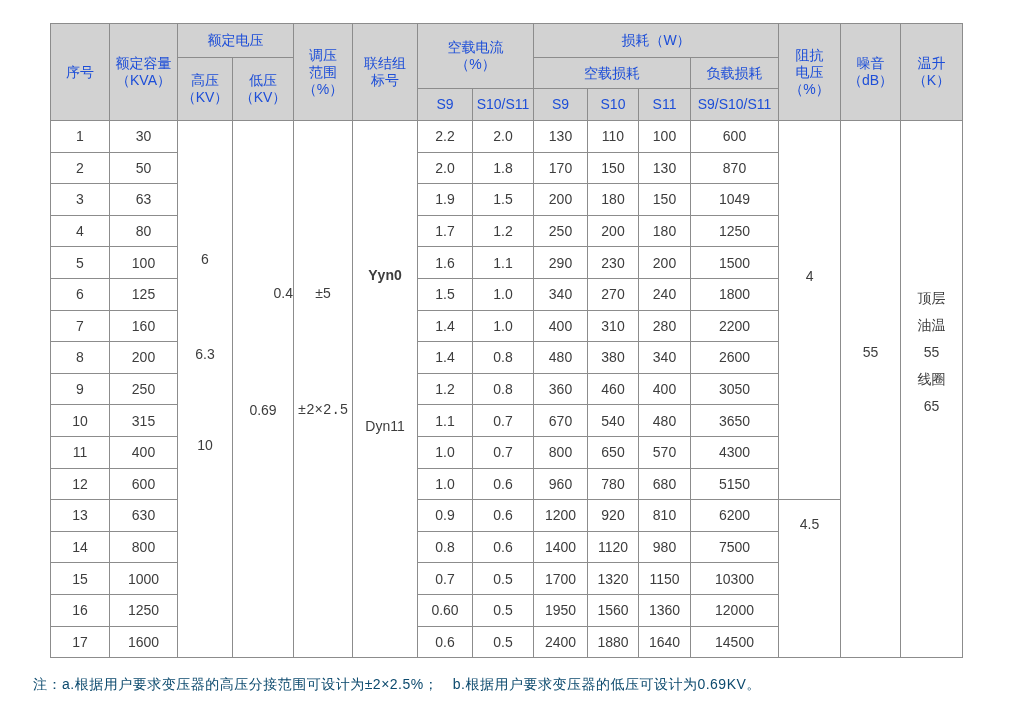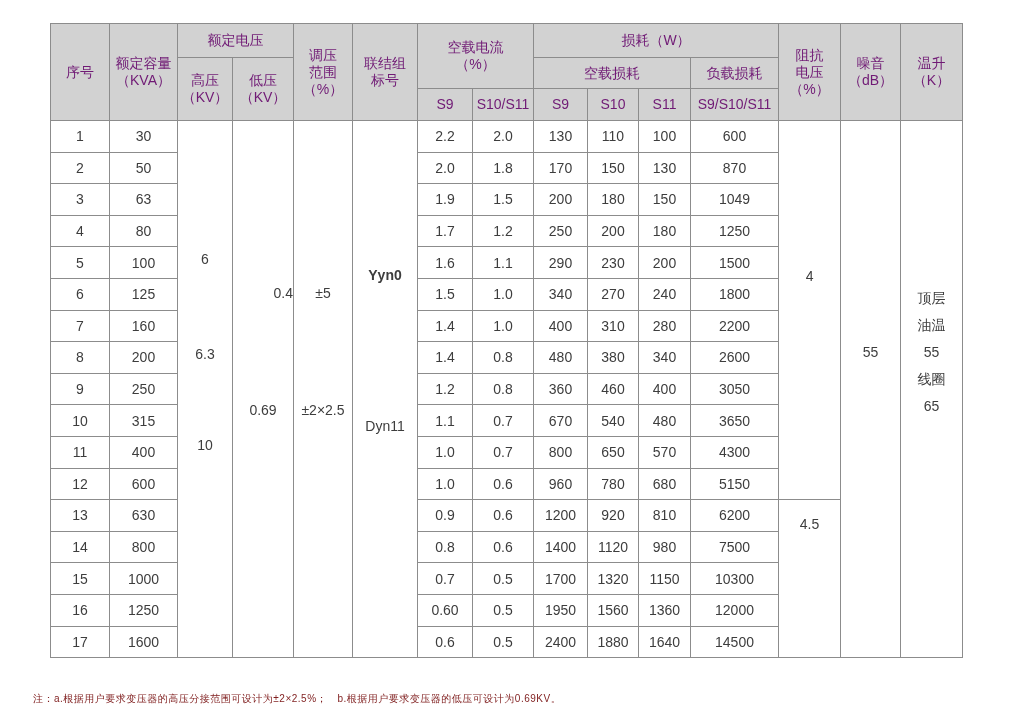--- a/index.html
+++ b/index.html
@@ -7,39 +7,39 @@
     width:1013px;height:715px;background:#ffffff;position:relative;
     font-family:"Liberation Sans", sans-serif;color:#3d3d3d;
   }
   .table-wrap{position:absolute;left:50px;top:23px;}
   table{border-collapse:collapse;table-layout:fixed;width:912px;}
   th,td{
     border:1px solid #8c8c8c;padding:0;margin:0;
     text-align:center;vertical-align:middle;
     font-size:14px;font-weight:normal;
   }
-  thead th{background:#d2d2d2;white-space:pre-line;line-height:17px;color:#701a75;}
+  thead th{background:#d2d2d2;white-space:pre-line;line-height:17px;color:#1d4ed8;}
   tbody td{background:#ffffff;}
   tr.h1{height:34px;} tr.h2{height:31px;} tr.h3{height:32px;}
   tbody tr{height:31.6px;}
   td.merged{position:relative;}
   .mv{
     position:absolute;left:0;right:0;text-align:center;
     transform:translateY(-50%);font-size:14px;
   }
   .temp-block{white-space:pre-line;line-height:27px;}
   .p-hv1{top:25.7%;} .p-hv2{top:43.4%;} .p-hv3{top:60.5%;}
   .p-lv1{top:32%;text-align:right;}   .p-lv2{top:54%;}
-  .p-tap1{top:32%;}  .p-tap2{top:54%;}
+  .p-tap1{top:32%;}  .p-tap2{top:54%;font-family:Liberation Mono, monospace;}
   .p-vec1{top:28.7%;font-weight:bold;}.p-vec2{top:56.8%;}
   .p-imp1{top:41%;}  .p-imp2{top:15%;}
   .p-noise{top:43%;} .p-temp{top:43%;}
   .note{
-    position:absolute;left:33px;top:692px;
-    font-size:10px;color:#7f1d1d;letter-spacing:0.5px;
+    position:absolute;left:33px;top:676px;
+    font-size:14px;color:#0c4a6e;letter-spacing:0.5px;
   }
 </style>
 </head>
 <body>
 
 <div class="table-wrap">
   <table>
     <colgroup>
       <col style="width:59px">
         <col style="width:68px">

